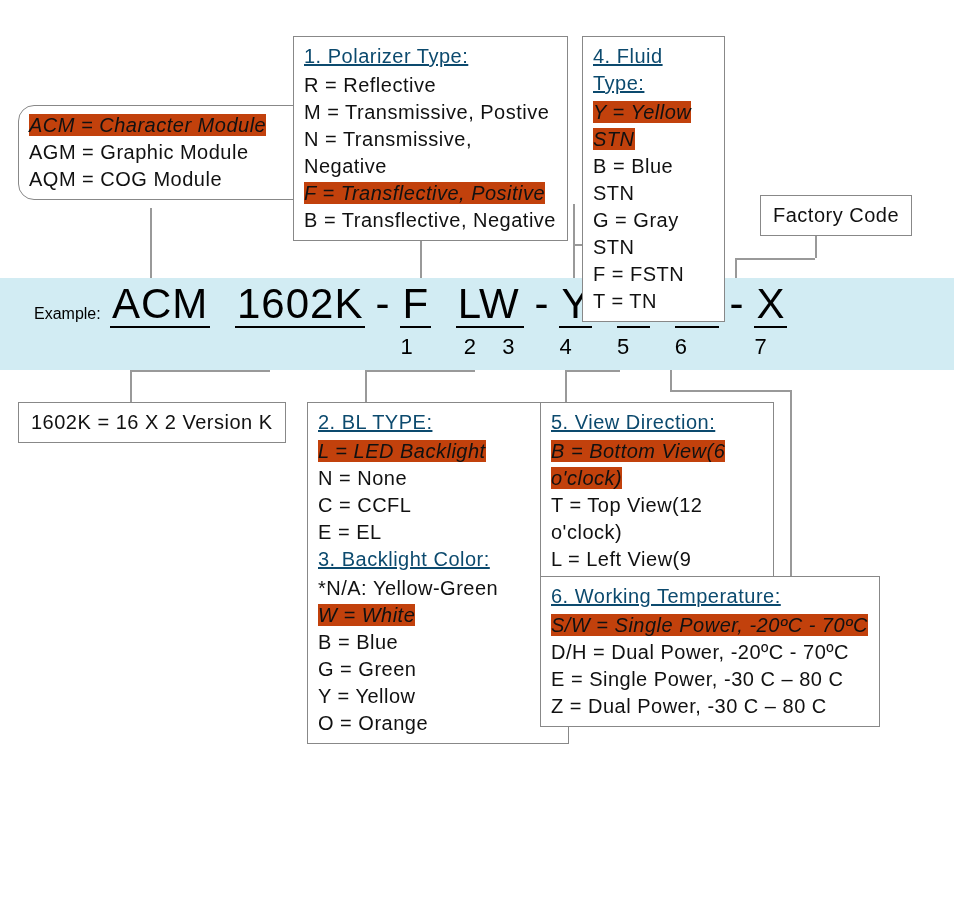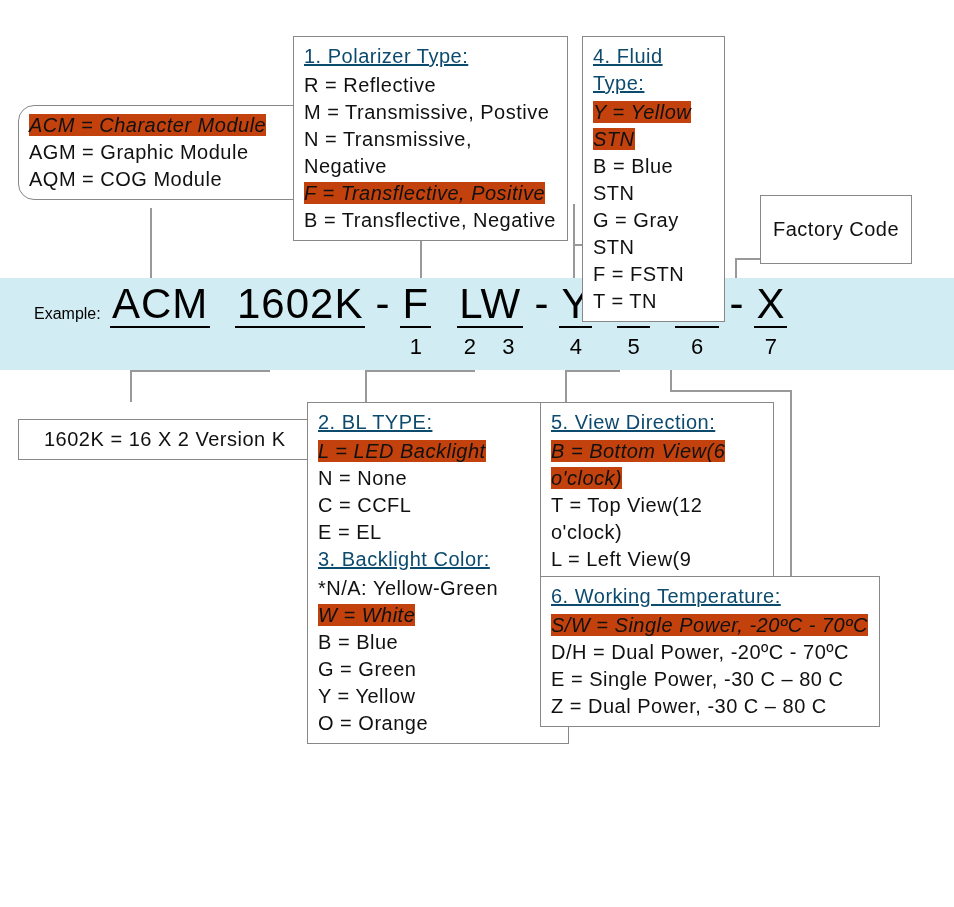--- a/index.html
+++ b/index.html
@@ -53,21 +53,20 @@
     font-size: 42px;
     letter-spacing: 1px;
     color: #000;
     display: flex;
     align-items: flex-start;
     gap: 0;
   }
   .seg {
     display: inline-flex;
     flex-direction: column;
-    align-items: center;
   }
   .seg .txt { border-bottom: 2px solid #000; padding: 0 2px; line-height: 1.05; }
   .seg .sub { font-size: 22px; margin-top: 6px; letter-spacing: 10px; padding-left: 8px;}
   .seg .sub.single { letter-spacing: 0; padding-left: 0; }
   .dash { padding: 0 10px; line-height: 1.05; }
   .sp { padding: 0 6px; line-height: 1.05; }
   .line {
     position: absolute;
     background: #999;
   }
@@ -162,25 +161,25 @@
 
 <div class="box" style="left:582px; top:36px; width:143px;">
   <div class="title">4. Fluid Type:</div>
   <div><span class="hl">Y = Yellow STN</span></div>
   <div>B = Blue STN</div>
   <div>G = Gray STN</div>
   <div>F = FSTN</div>
   <div>T = TN</div>
 </div>
 
-<div class="box" style="left:760px; top:195px; padding:20px 12px;">
+<div class="box" style="left:760px; top:195px; padding:6px 12px;">
   <span>Factory Code</span>
 </div>
 
-<div class="box" style="left:18px; top:419px; padding:6px 25px;">
+<div class="box" style="left:18px; top:402px; padding:6px 12px;">
   <span>1602K = 16 X 2 Version K</span>
 </div>
 
 <div class="box" style="left:307px; top:402px; width:262px;">
   <div class="title">2. BL TYPE:</div>
   <div><span class="hl">L = LED Backlight</span></div>
   <div>N = None</div>
   <div>C = CCFL</div>
   <div>E = EL</div>
   <div class="title">3. Backlight Color:</div>

